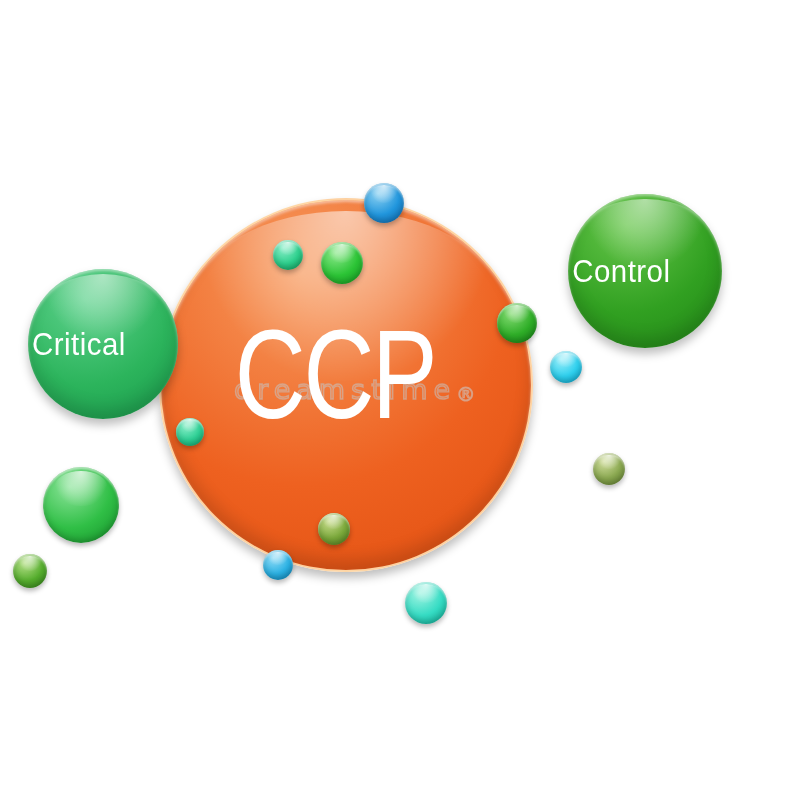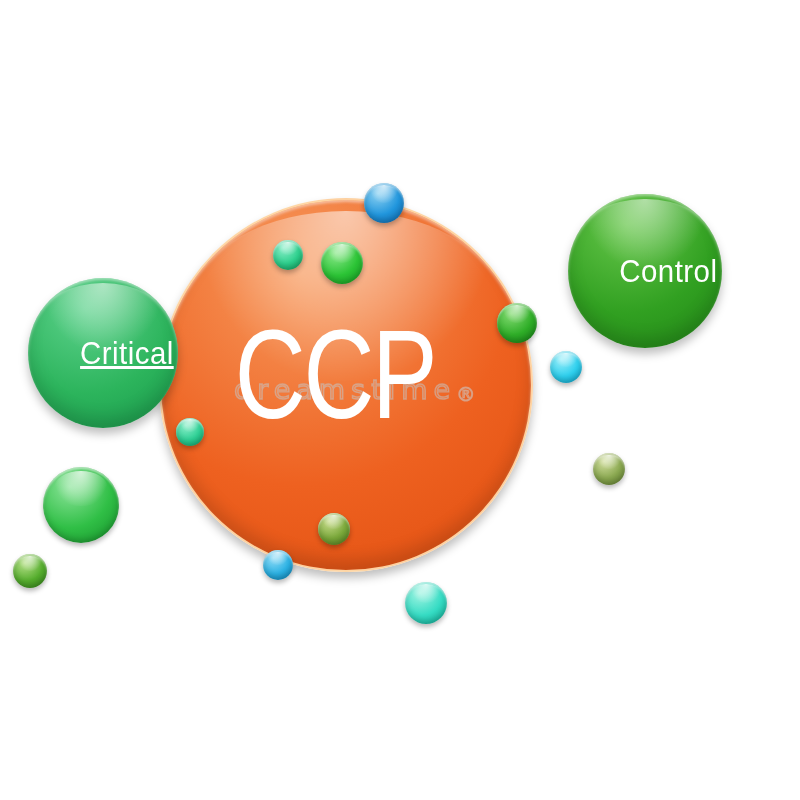--- a/index.html
+++ b/index.html
@@ -4,41 +4,41 @@
 <style>
   html,body{
     margin:0;padding:0;width:800px;height:800px;background:#ffffff;
     overflow:hidden;font-family:"Liberation Sans",sans-serif;
   }
   #canvas{position:relative;width:800px;height:800px;background:#ffffff;}
 
   
   .node{
     position:absolute;border-radius:50%;
-    display:flex;align-items:center;justify-content:flex-end;
+    display:flex;align-items:center;justify-content:flex-start;
     color:#ffffff;
     background:radial-gradient(ellipse 110% 110% at 38% 20%,
       var(--light) 0%, var(--base) 52%, var(--dark) 100%);
     box-shadow:0 6px 10px rgba(0,0,0,0.25),
       inset 0 -10px 16px rgba(0,0,0,0.14),
       inset 0 2px 3px rgba(255,255,255,0.5);
     box-sizing:border-box;
   }
   .node .sheen{
     position:absolute;left:10%;top:3%;width:80%;height:46%;
     border-radius:50%;pointer-events:none;
     background:radial-gradient(ellipse at 50% 0%,
       rgba(255,255,255,0.55) 0%, rgba(255,255,255,0) 72%);
   }
   #ccp-circle{
     left:159px;top:198px;width:374px;height:374px;
     border:2px solid rgba(255,223,176,0.9);
     z-index:1;
   }
-  #critical-circle{left:28px;top:278px;width:150px;height:150px;z-index:4;text-decoration:underline;}
+  #critical-circle{left:28px;top:269px;width:150px;height:150px;z-index:4;}
   #control-circle{left:568px;top:194px;width:154px;height:154px;z-index:4;}
   #point-circle{left:641px;top:462px;width:156px;height:156px;z-index:4;}
 
   .node-label{
     font-size:32px;font-weight:300;letter-spacing:0.5px;
     transform:scaleX(0.92);white-space:nowrap;position:relative;z-index:2;
   }
   #ccp-label{
     position:absolute;left:0;top:0;width:800px;height:564px;
     display:flex;align-items:center;justify-content:center;

